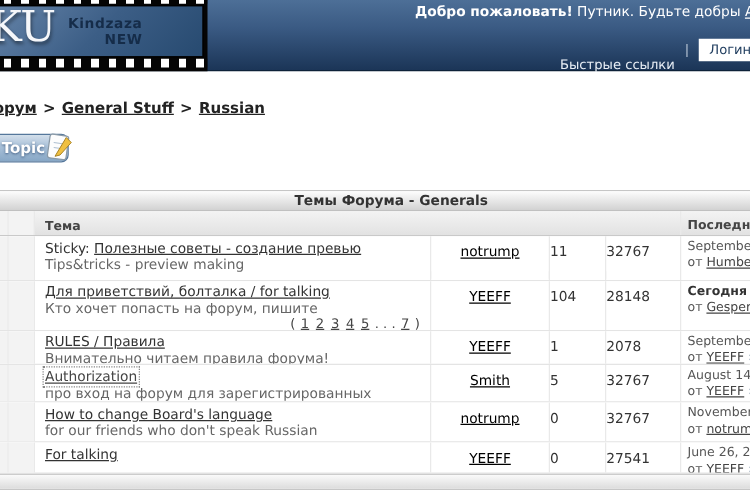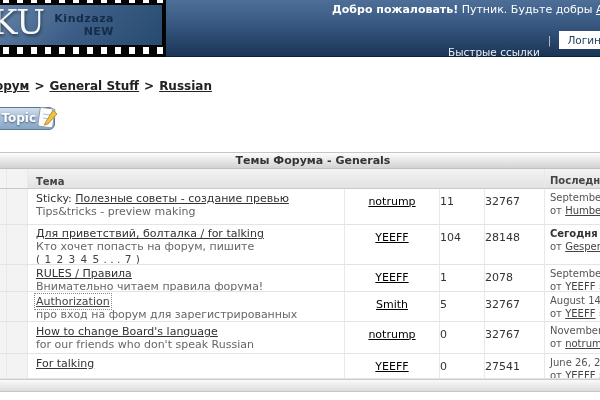--- a/index.html
+++ b/index.html
@@ -70,21 +70,21 @@
   .c.last { flex:1 1 auto; border-left:1px solid #e9e9e9; padding:2px 5px; font-size:10px; }
 
   .rh1 { height:36px; } .rh2 { height:40px; } .rh2 .c.topic { padding-top:2px; line-height:12px; }
   .rh3 { height:27px; } .rh3 .c.topic { padding-top:2px; }
   .rh4 { height:30px; } .rh5 { height:32px; } .rh6 { height:25px; }
 
   .t-line1 { line-height:13px; white-space:nowrap; color:#333; }
   .tlink { color:#333; }
   .t-desc { line-height:13px; color:#666; white-space:nowrap; }
   .t-desc:empty { display:none; }
-  .t-pages { line-height:13px; color:#444; font-size:10.5px; white-space:nowrap; }
+  .t-pages { line-height:13px; text-align:right; color:#444; font-size:10.5px; white-space:nowrap; }
   .t-pages a { color:#444; margin:0 1px; }
   .focused-link { outline:1px dotted #888; outline-offset:1px; }
   .auth-cell a { color:#444;text-align:right; }
   .l-date { line-height:13px; color:#555; white-space:nowrap; }
   .l-date b { color:#333; }
   .l-by { line-height:13px; color:#555; white-space:nowrap; }
   .l-by a { color:#444; }
   .arrow { color:#8fa1b3; }
   .t-foot { height:12px; background:linear-gradient(#fafafa,#dcdcdc); border-top:1px solid #ccc; }
 </style>

